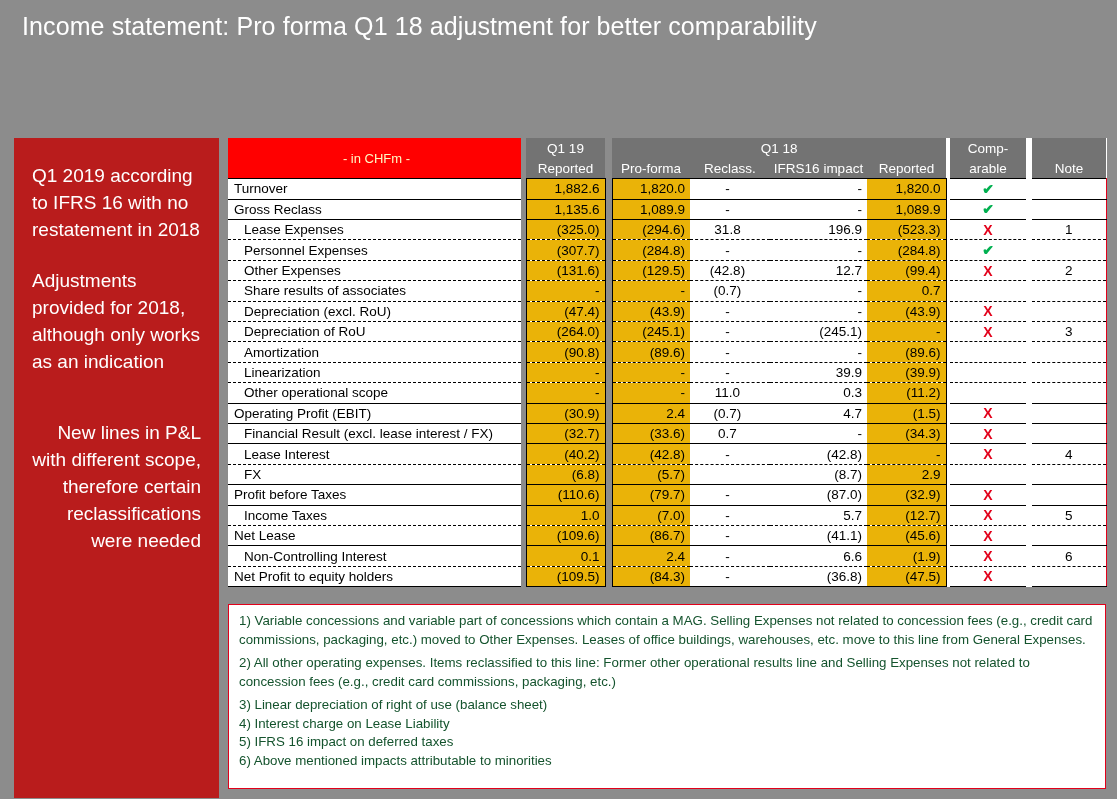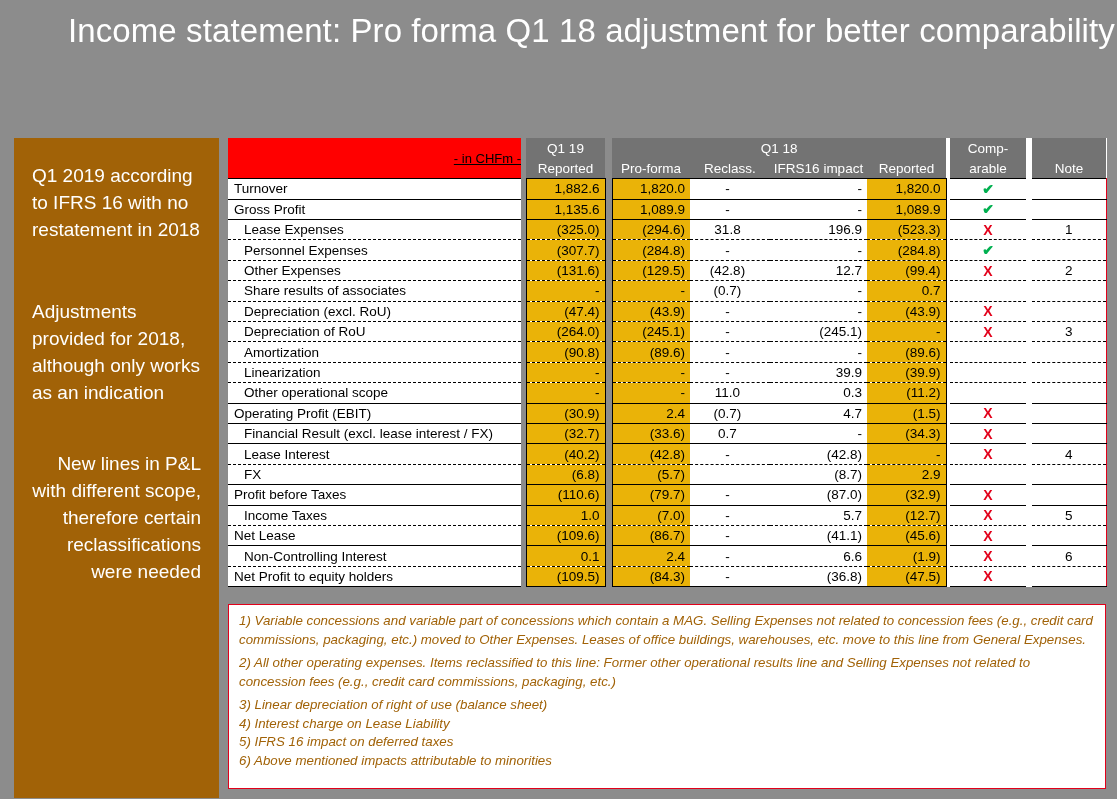--- a/index.html
+++ b/index.html
@@ -9,42 +9,41 @@
     background: #8c8c8c;
     font-family: "Liberation Sans", sans-serif;
     overflow: hidden;
     position: relative;
   }
 
   
   #slide-title {
     position: absolute;
     left: 22px; top: 12px;
-    font-size: 33px;
+    font-size: 25px;
     color: #ffffff;
     letter-spacing: 0.1px;
     white-space: nowrap;
-    margin-left: 46px;
   }
 
   
   #side-panel {
     position: absolute;
     left: 14px; top: 138px;
     width: 205px; height: 660px;
-    background: #a16207;
+    background: #b91c1c;
     color: #ffffff;
     padding: 22px 18px 0 18px;
   }
   .side-note {
     font-size: 19px;
     line-height: 27px;
   }
   #side-note-1 { margin-top: 2px; }
-  #side-note-2 { margin-top: 55px; }
+  #side-note-2 { margin-top: 24px; }
   #side-note-3 { margin-top: 44px; text-align: right; }
 
   
   #fin-table-wrap {
     position: absolute;
     left: 228px; top: 138px;
     width: 878px;
   }
   table.fin {
     border-collapse: collapse;
@@ -82,26 +81,25 @@
   .hdr {
     background: #737373;
     color: #ffffff;
     font-weight: bold;
     text-align: center;
     font-size: 13.5px;
   }
   .hdr-light { font-weight: normal; }
   .hdr-unit {
     background: #ff0000;
-    color: #000000;
-    text-align: right;
+    color: #fef9c3;
+    text-align: center;
     padding-left: 4px !important;
     font-size: 13px;
     font-weight: normal;
-    text-decoration: underline;
   }
   .gapcell { background: #8c8c8c; }
   .hdr-gap-white { background: #ffffff; }
 
   
   .lbl {
     text-align: left;
     padding-left: 6px !important;
     background: #ffffff;
   }
@@ -133,23 +131,22 @@
     top: 604px;
     width: 878px;
     height: 185px;
     background: #ffffff;
     border: 1.3px solid #e2001a;
     padding: 7px 10px 0 10px;
   }
   .fn {
     font-size: 13.3px;
     line-height: 18.5px;
-    color: #a16207;
+    color: #14532d;
     margin-bottom: 5px;
-    font-style: italic;
   }
   .fn-tight { margin-bottom: 0px; line-height: 18.6px; }
 </style>
 </head>
 <body>
 
 <div id="slide-title">Income statement: Pro forma Q1 18 adjustment for better comparability</div>
 
 <div id="side-panel">
   <div class="side-note" id="side-note-1">Q1 2019 according to IFRS 16 with no restatement in 2018</div>
@@ -204,21 +201,21 @@
           <td class="num shade bl-solid bold bb-solid bt-solid">1,820.0</td>
           <td class="num white ctr bold bb-solid bt-solid">-</td>
           <td class="num white bold bb-solid bt-solid">-</td>
           <td class="num shade br-solid bold bb-solid bt-solid">1,820.0</td>
           <td class="white"></td>
           <td class="white ctr bb-solid bt-solid"><span class="mark-ok">✔</span></td>
           <td class="white"></td>
           <td class="white ctr br-red bb-solid bt-solid"></td>
         </tr>
         <tr>
-          <td class="lbl bold bb-solid">Gross Profit</td>
+          <td class="lbl bold bb-solid">Gross Reclass</td>
           <td class="gapcell"></td>
           <td class="num shade bl-solid br-solid bold bb-solid">1,135.6</td>
           <td class="gapcell"></td>
           <td class="num shade bl-solid bold bb-solid">1,089.9</td>
           <td class="num white ctr bold bb-solid">-</td>
           <td class="num white bold bb-solid">-</td>
           <td class="num shade br-solid bold bb-solid">1,089.9</td>
           <td class="white"></td>
           <td class="white ctr bb-solid"><span class="mark-ok">✔</span></td>
           <td class="white"></td>

